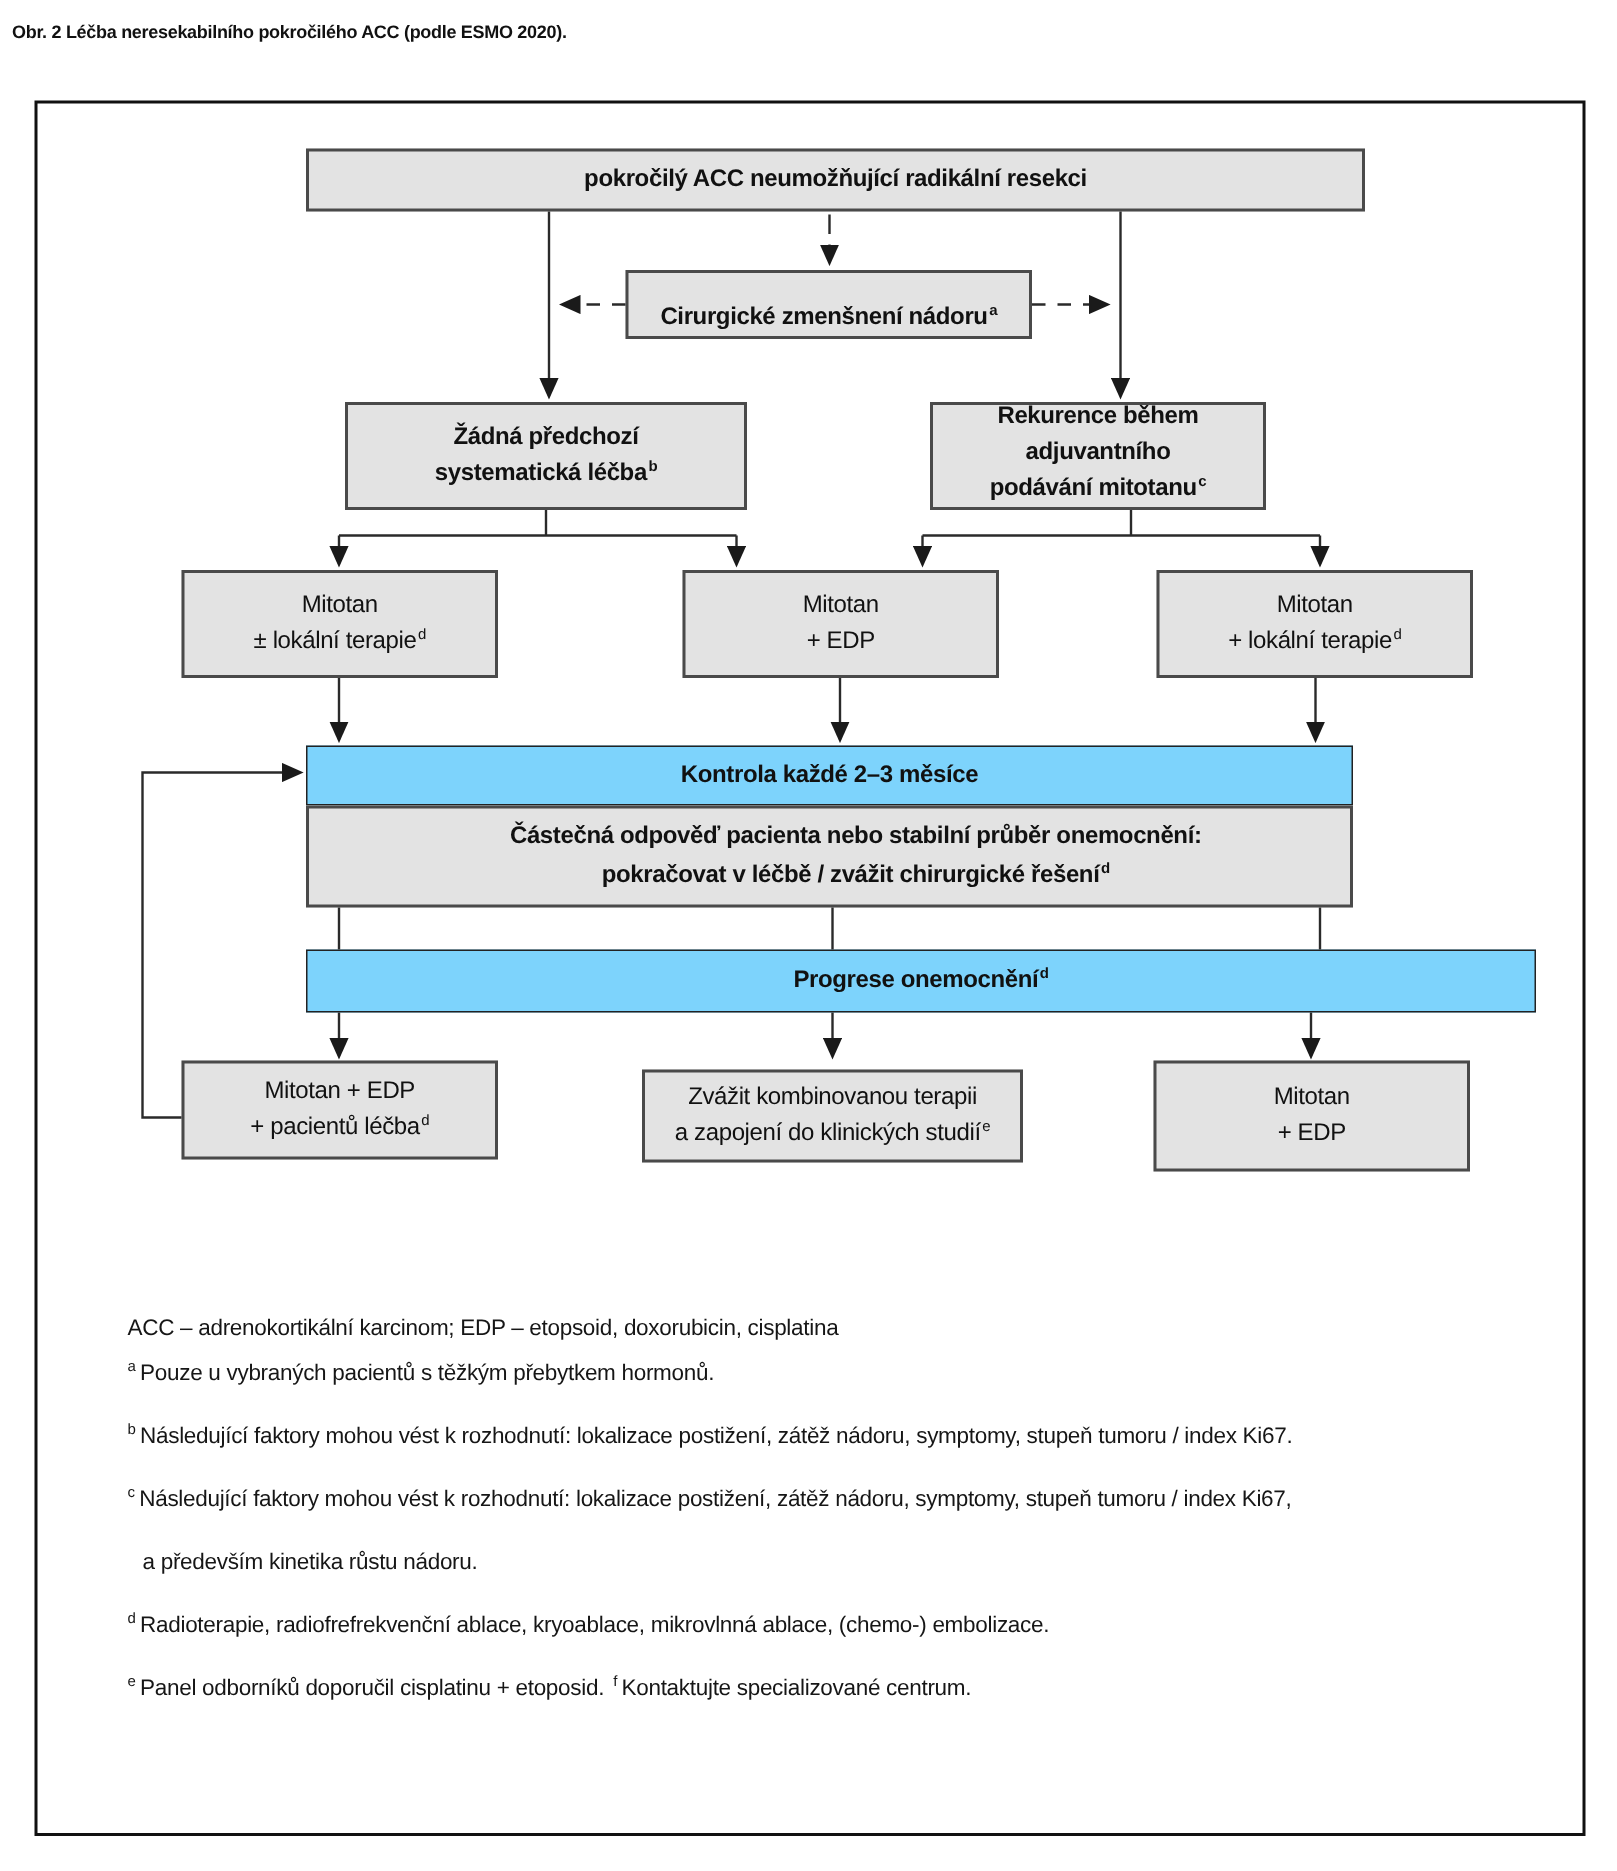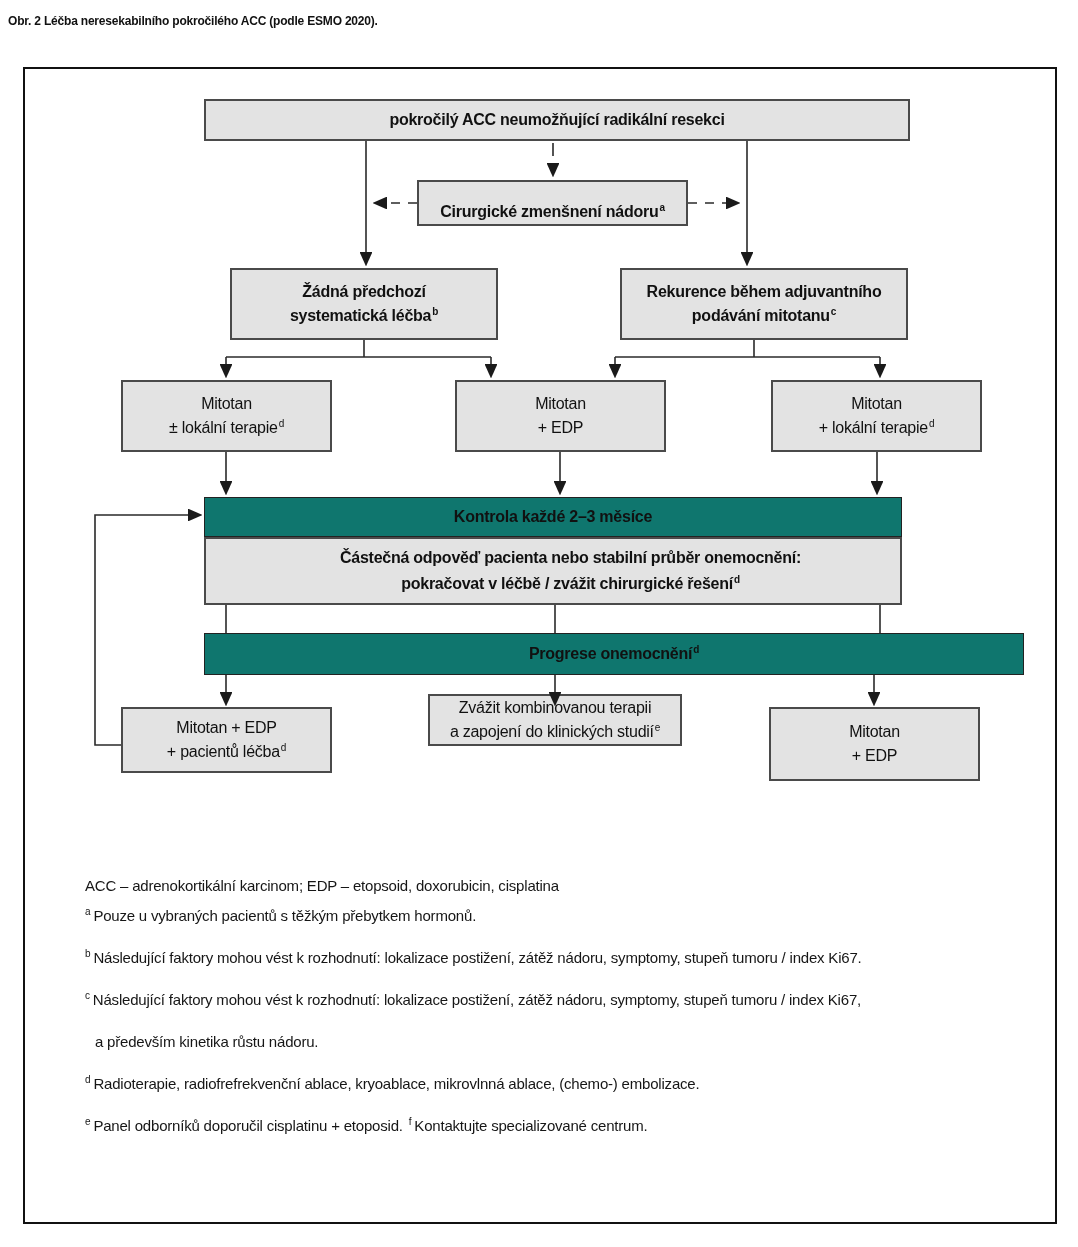--- a/index.html
+++ b/index.html
@@ -15,21 +15,21 @@
   .frame{
     position:absolute;left:23px;top:67px;width:1030px;height:1153px;
     border:2px solid #111;background:#fff;
   }
   .box{
     position:absolute;box-sizing:border-box;
     display:flex;flex-direction:column;justify-content:center;align-items:center;
     text-align:center;font-size:16px;line-height:24px;letter-spacing:-0.25px;
   }
   .gray{background:#e3e3e3;border:2px solid #4a4a4a;}
-  .white{background:#0f766e;border:1.5px solid #222;}
+  .white{background:#7dd3fc;border:1.5px solid #222;}
   .bold{font-weight:700;}
   sup{font-size:10px;line-height:0;vertical-align:6px;margin-left:1px;}
   .svg-layer{position:absolute;left:0;top:0;width:1078px;height:1247px;pointer-events:none;}
   .notes{
     position:absolute;left:85px;font-size:15px;letter-spacing:-0.2px;color:#161616;
   }
   .fn-row{line-height:24px;white-space:nowrap;margin-top:18px;}
   .fn-row sup{margin-right:3px;margin-left:0;}
   .fn-row .second{margin-left:6px;}
   .indent{padding-left:10px;}
@@ -46,21 +46,21 @@
 </div>
 
 <div class="box gray bold" style="left:417px;top:180px;width:271px;height:46px;justify-content:flex-end;">
   <div><span>Cirurgické zmenšnení nádoru</span><sup>a</sup></div>
 </div>
 
 <div class="box gray bold" style="left:230px;top:268px;width:268px;height:72px;">
   <div><span>Žádná předchozí</span></div>
   <div><span>systematická léčba</span><sup>b</sup></div>
 </div>
-<div class="box gray bold" style="left:620px;top:268px;width:288px;height:72px;">
+<div class="box gray bold" style="left:620px;top:268px;width:224px;height:72px;justify-content:flex-end;">
   <div><span>Rekurence během adjuvantního</span></div>
   <div><span>podávání mitotanu</span><sup>c</sup></div>
 </div>
 
 <div class="box gray" style="left:121px;top:380px;width:211px;height:72px;">
   <div><span>Mitotan</span></div>
   <div><span>± lokální terapie</span><sup>d</sup></div>
 </div>
 <div class="box gray" style="left:455px;top:380px;width:211px;height:72px;">
   <div><span>Mitotan</span></div>
@@ -80,21 +80,21 @@
 </div>
 
 <div class="box white bold" style="left:204px;top:633px;width:820px;height:42px;">
   <div><span>Progrese onemocnění</span><sup>d</sup></div>
 </div>
 
 <div class="box gray" style="left:121px;top:707px;width:211px;height:66px;">
   <div><span>Mitotan + EDP</span></div>
   <div><span>+ pacientů léčba</span><sup>d</sup></div>
 </div>
-<div class="box gray" style="left:428px;top:694px;width:254px;height:52px;">
+<div class="box gray" style="left:428px;top:713px;width:254px;height:62px;">
   <div><span>Zvážit kombinovanou terapii</span></div>
   <div><span>a zapojení do klinických studií</span><sup>e</sup></div>
 </div>
 <div class="box gray" style="left:769px;top:707px;width:211px;height:74px;">
   <div><span>Mitotan</span></div>
   <div><span>+ EDP</span></div>
 </div>
 
 <svg class="svg-layer" viewBox="0 0 1078 1247">
   <defs>

